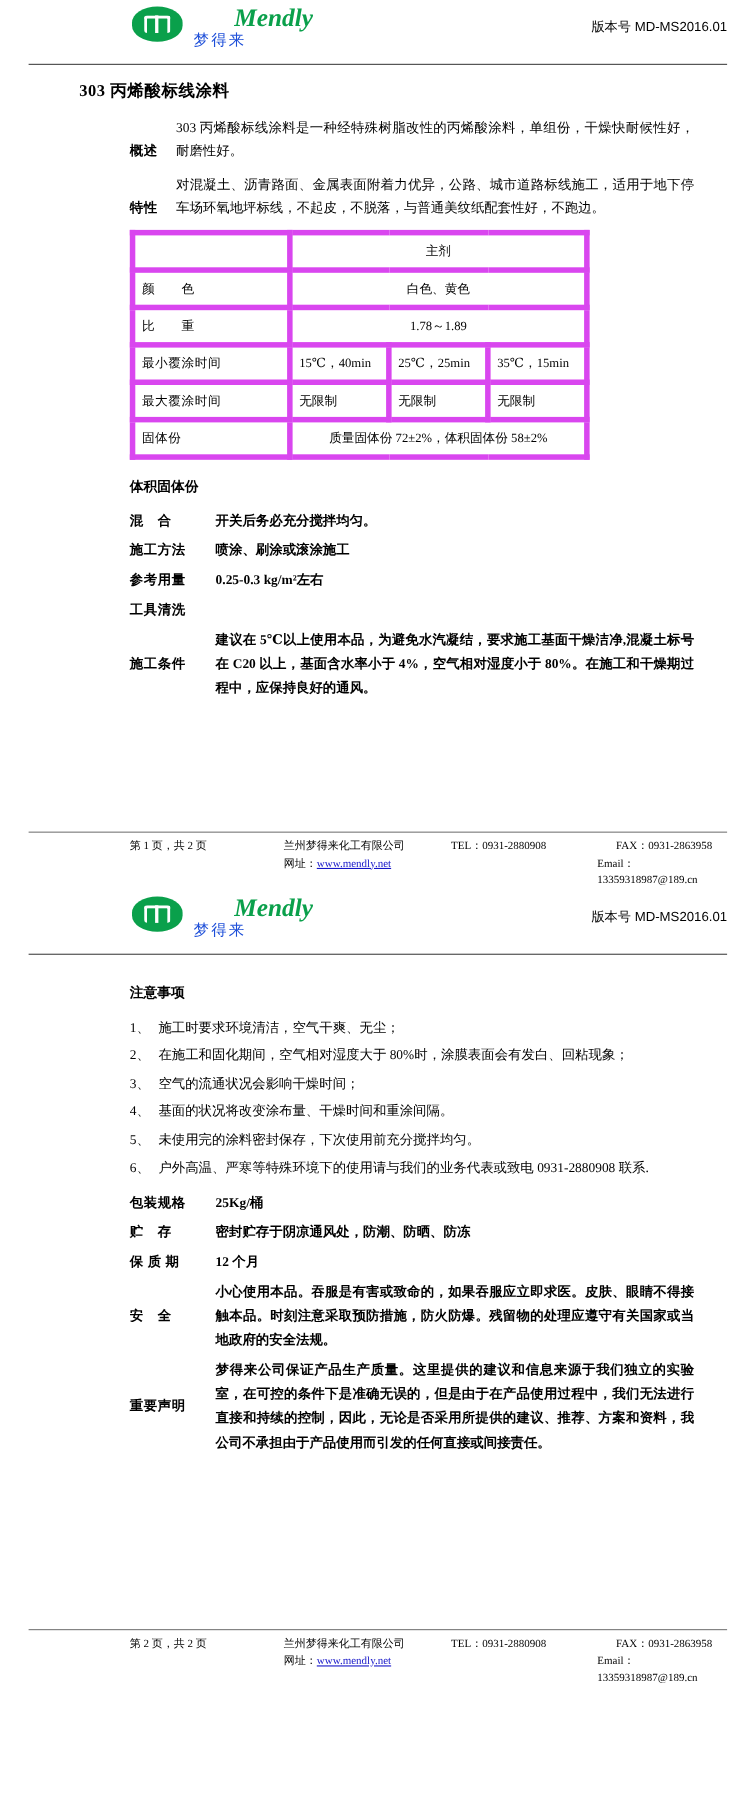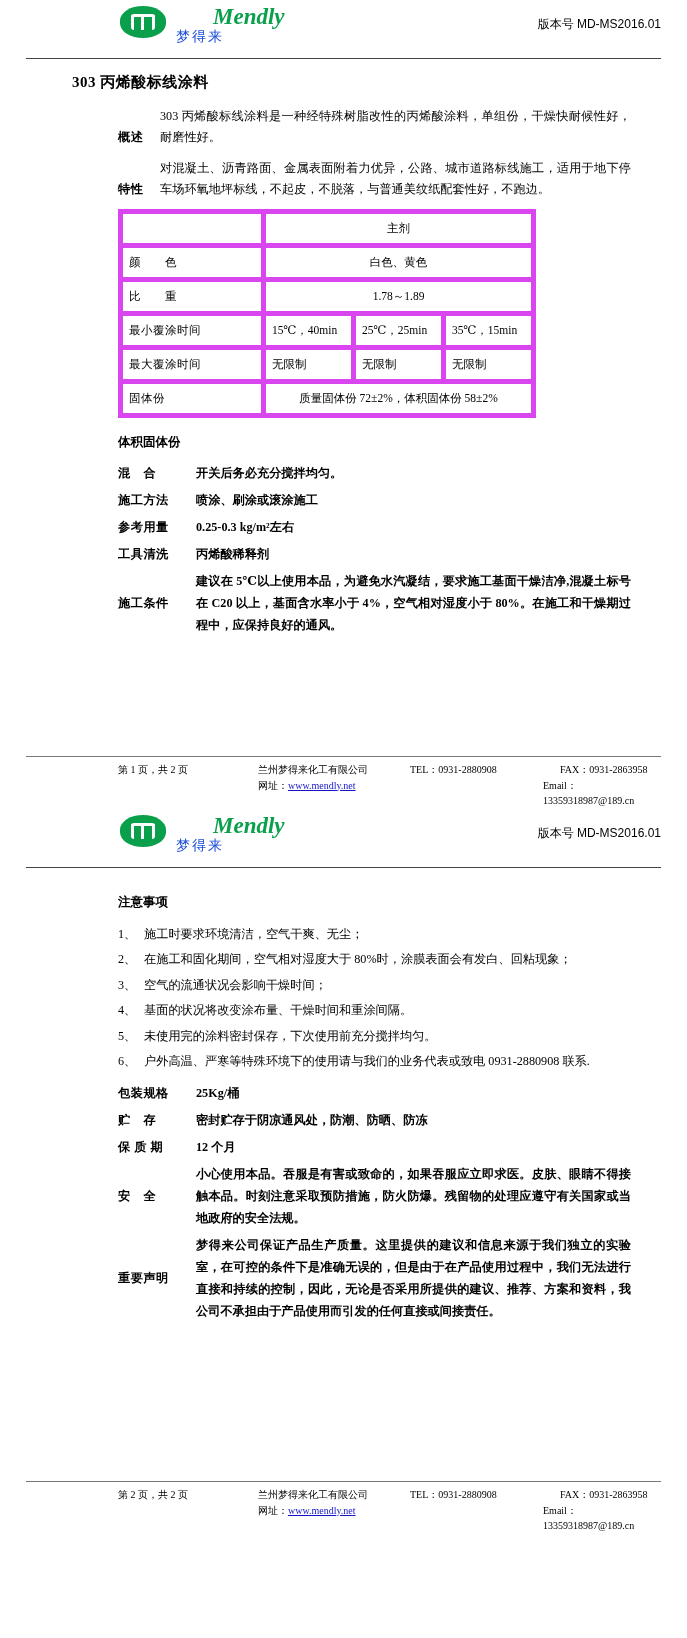--- a/index.html
+++ b/index.html
@@ -276,21 +276,20 @@
     <div class="crow">
       <div class="ck">施工方法</div>
       <div class="cv">喷涂、刷涂或滚涂施工</div>
     </div>
     <div class="crow">
       <div class="ck">参考用量</div>
       <div class="cv">0.25-0.3 kg/m²左右</div>
     </div>
     <div class="crow">
       <div class="ck">工具清洗</div>
-      <div class="cv">丙烯酸稀释剂</div>
     </div>
     <div class="crow">
       <div class="ck">施工条件</div>
       <div class="cv">建议在 5℃以上使用本品，为避免水汽凝结，要求施工基面干燥洁净,混凝土标号在 C20 以上，基面含水率小于 4%，空气相对湿度小于 80%。在施工和干燥期过程中，应保持良好的通风。</div>
     </div>
   </div>
 
   <div class="spacer-big"></div>
 
   <div class="footer">

